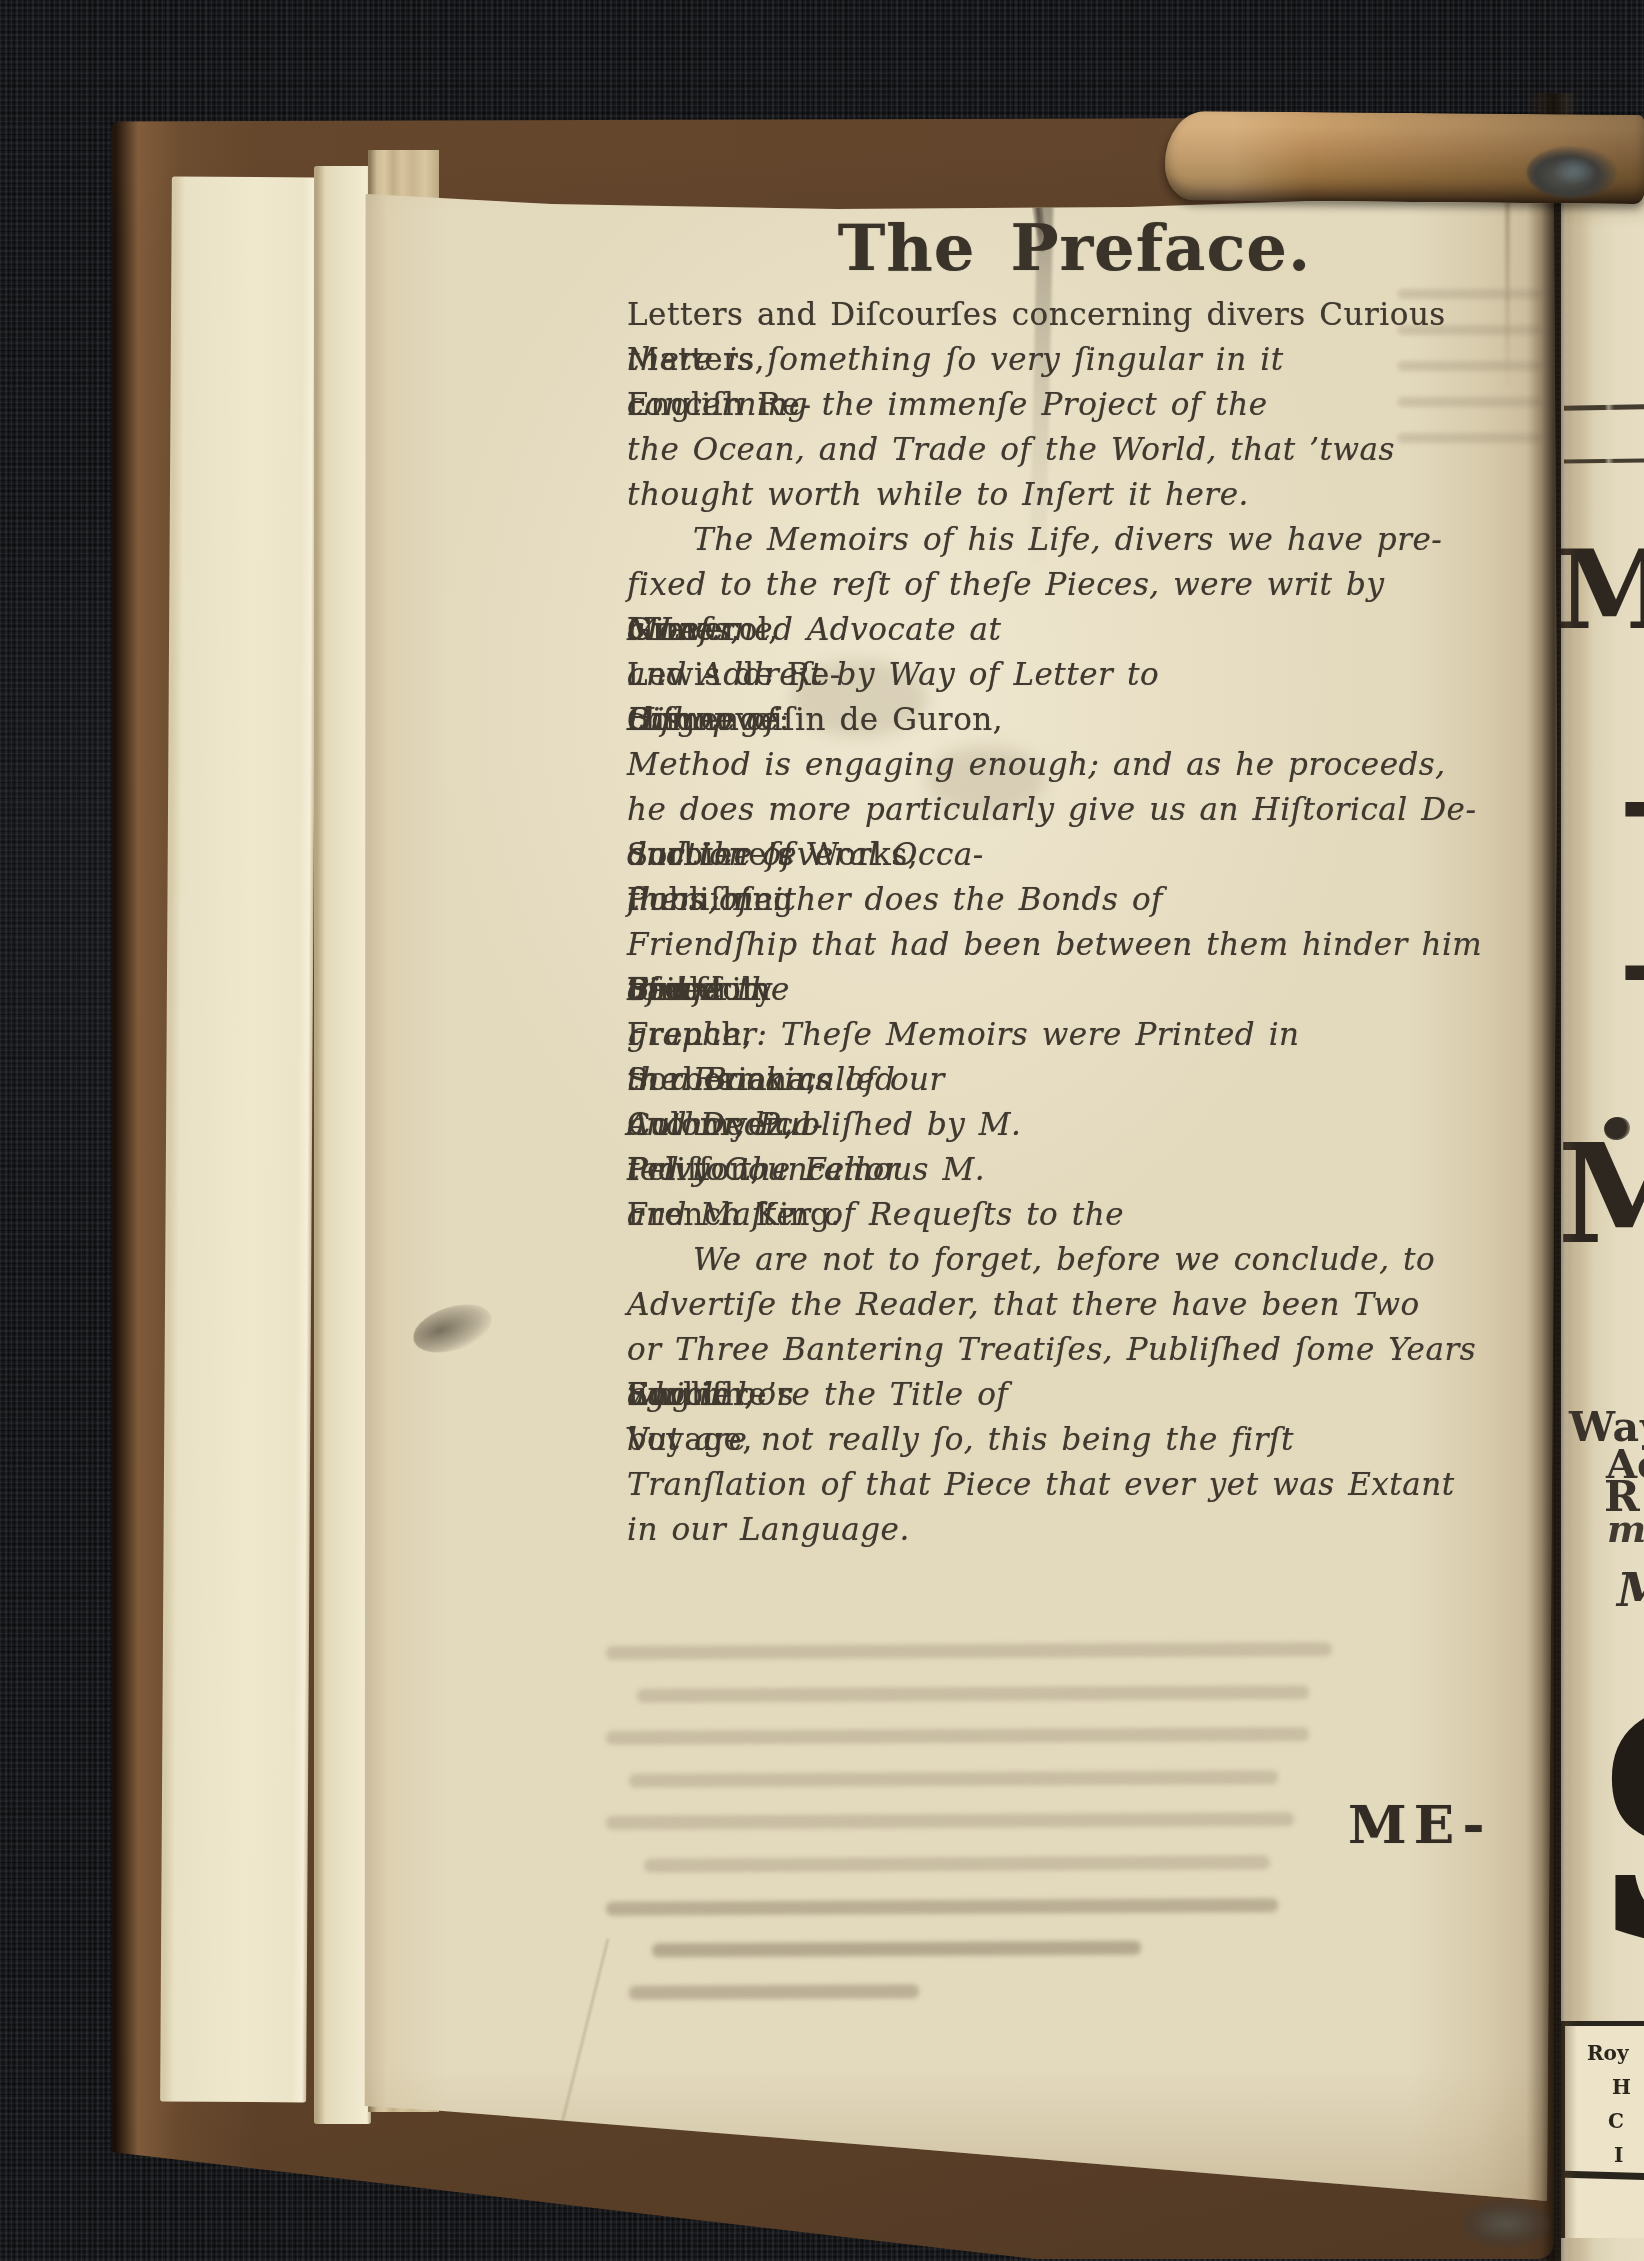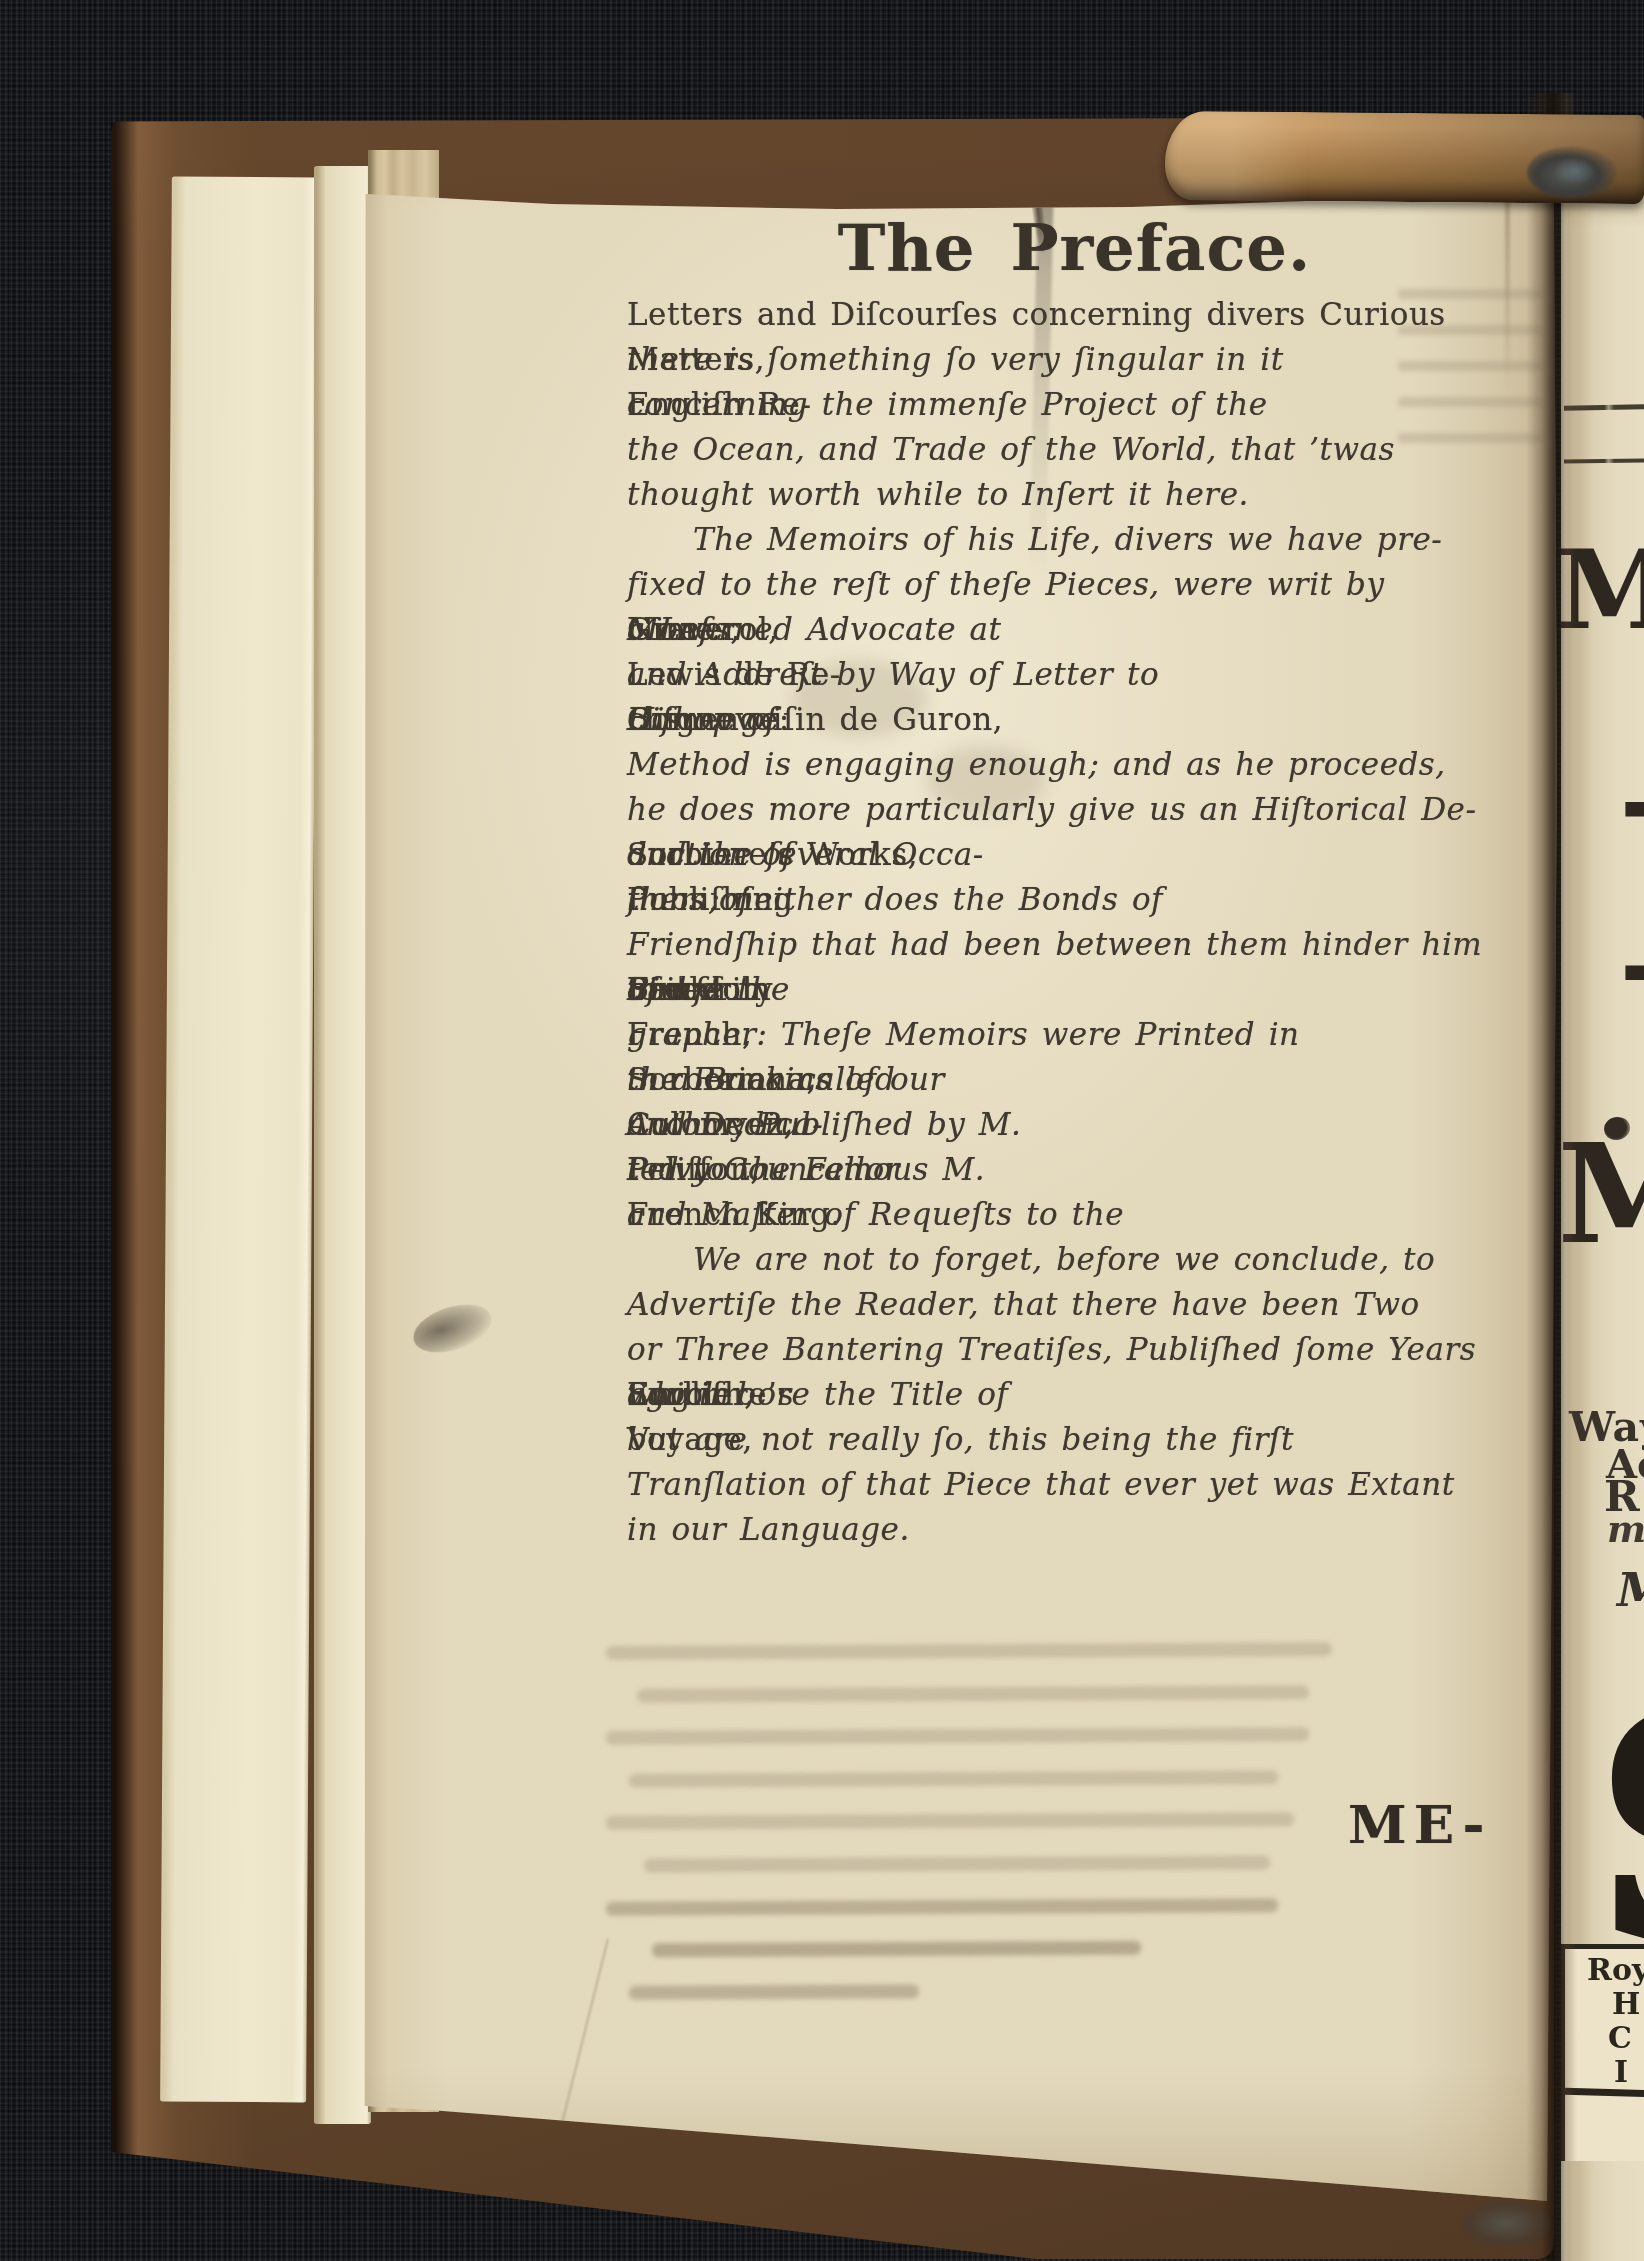--- a/index.html
+++ b/index.html
@@ -46,24 +46,24 @@
   .fdot{left:43px;top:931px;width:26px;height:22.6px;border-radius:50%;
         background:radial-gradient(circle at 45% 45%, #332c24 55%, rgba(51,44,36,.4) 80%, transparent 100%);transform:rotate(-12deg);}
   .fm2{left:-3.6px;top:940px;font-size:136px;}
   .fway{left:8.1px;top:1221px;font-size:41px;letter-spacing:0.9px;color:#3a332b;}
   .fac{left:45px;top:1258px;font-size:40px;color:#3a332b;}
   .fr{left:43px;top:1289px;font-size:43px;color:#3a332b;}
   .fme{left:46px;top:1325px;font-size:37px;font-style:italic;color:#433b31;}
   .fm3{left:56px;top:1380px;font-size:47px;font-style:italic;color:#3a332b;}
   .fs{left:30px;top:1485px;font-size:317px;color:#211c16;}
   .label{
-    left:0;top:1758px;width:84px;height:217px;background:#ece3c8;
+    left:0;top:1835px;width:84px;height:217px;background:#ece3c8;
     border-top:5.4px solid #2a251c;border-left:4.5px solid #2a251c;
-    box-sizing:border-box;padding-top:4px;
-    font-weight:700;font-size:30px;line-height:34px;color:#2b261c;
+    box-sizing:border-box;padding-top:10px;
+    font-weight:700;font-size:20px;line-height:34px;color:#2b261c;
   }
   .label div{position:static;white-space:nowrap;}
   .lb0{margin-left:22px;} .lb1{margin-left:47px;} .lb2{margin-left:43px;} .lb3{margin-left:49px;}
   .label-bottom{left:-4.5px;bottom:-1.8px;width:93px;height:7.2px;background:#2a251c;transform:rotate(1.6deg);}
   .gutter{left:1526px;top:93px;width:51px;height:2218px;pointer-events:none;
     background:linear-gradient(90deg, transparent 0, rgba(60,40,22,.3) 30%, rgba(25,16,8,.72) 55%, rgba(95,72,46,.28) 80%, transparent 100%);}
   
   .page{
     left:362px;top:95px;width:1196px;height:2117px;
     clip-path:polygon(3.6px 99px,190px 109px,475px 114px,769px 112px,1002px 104px,1192px 102px,

